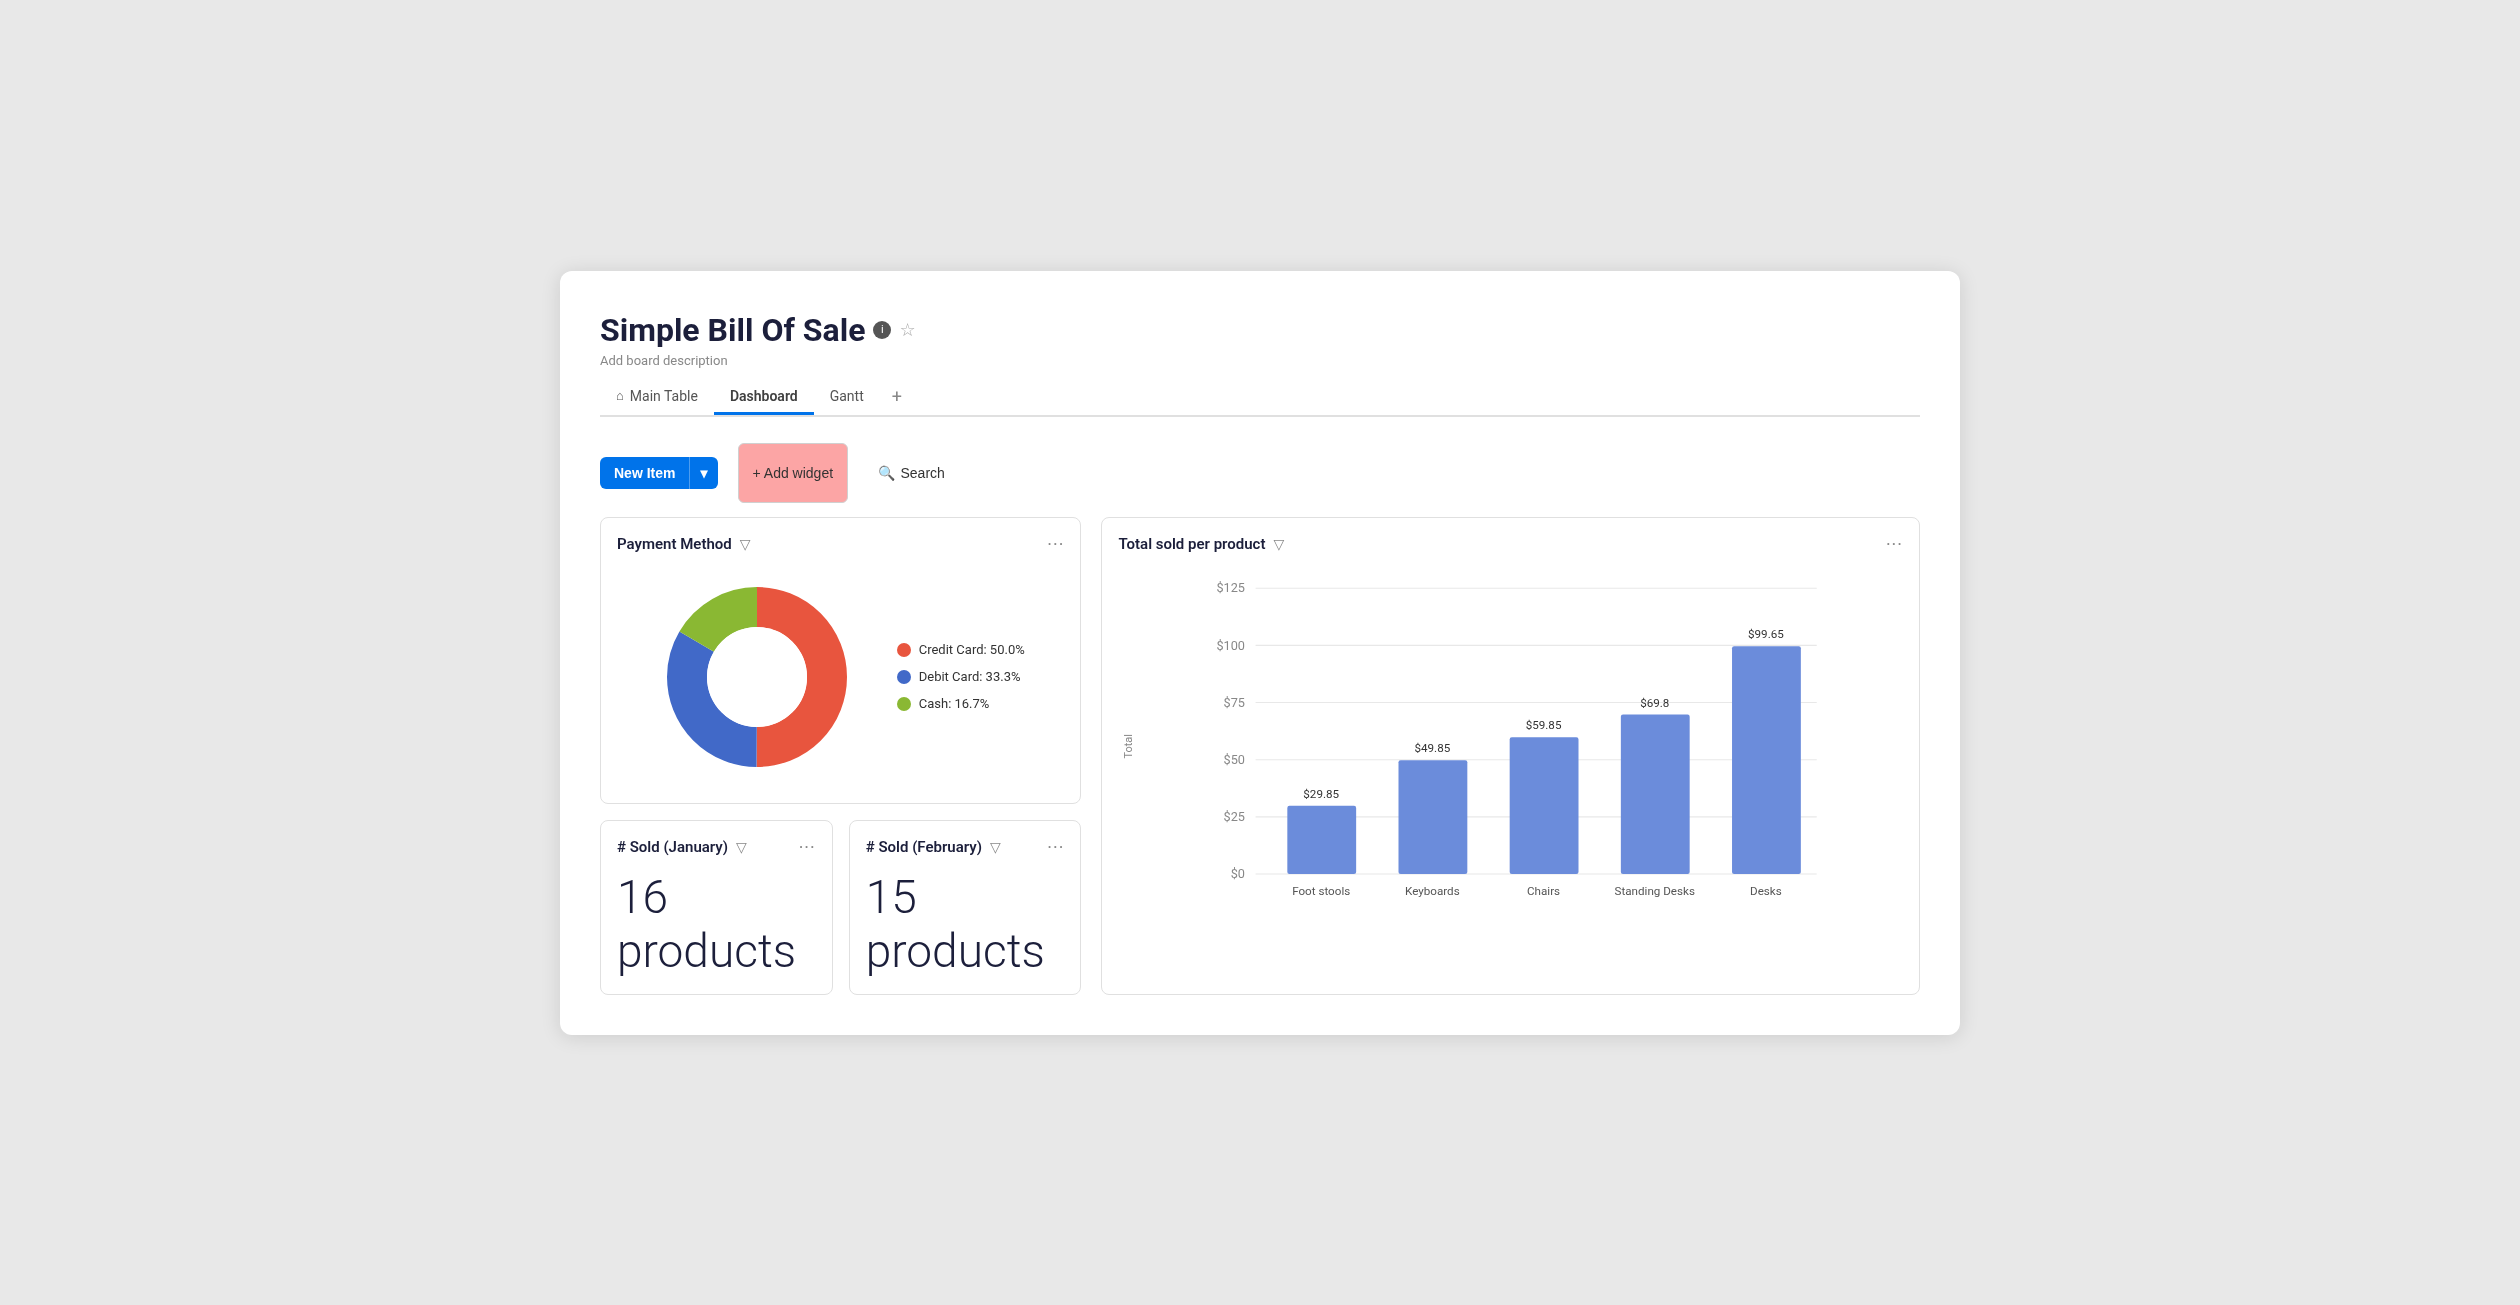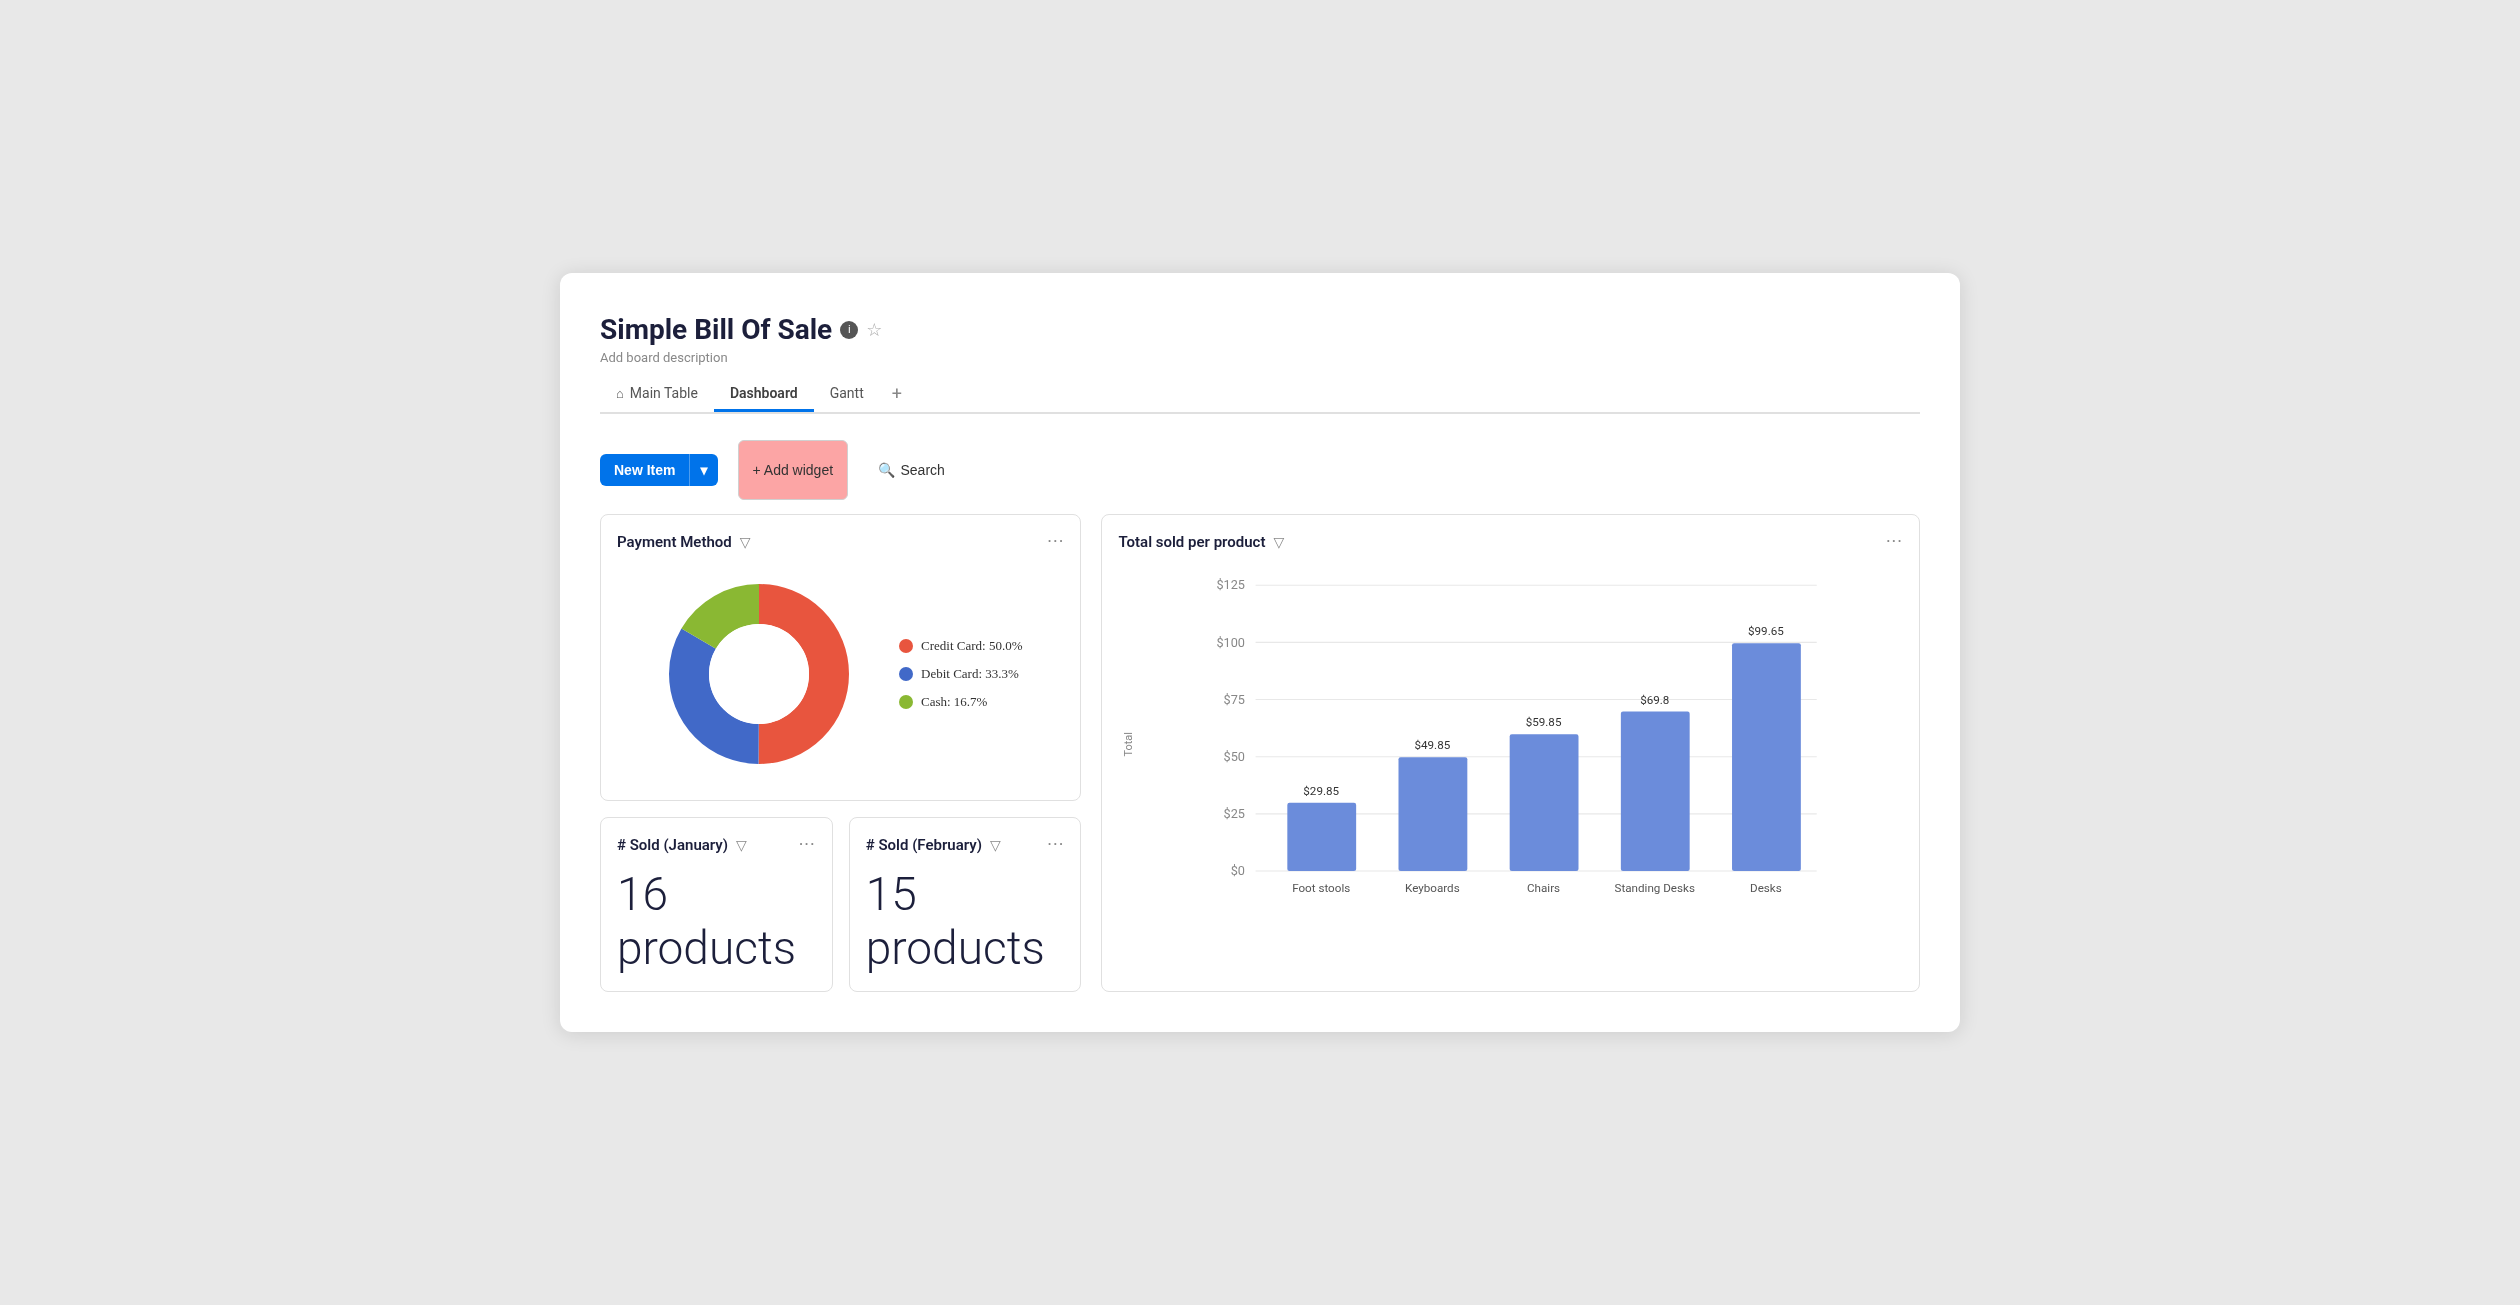--- a/index.html
+++ b/index.html
@@ -23,21 +23,21 @@
     .header {
       margin-bottom: 12px;
     }
     .title-row {
       display: flex;
       align-items: center;
       gap: 8px;
       margin-bottom: 4px;
     }
     .page-title {
-      font-size: 28px;
+      font-size: 32px;
       font-weight: 700;
       color: #1c1f3b;
     }
     .info-icon {
       width: 18px;
       height: 18px;
       border-radius: 50%;
       background: #555;
       color: #fff;
       font-size: 11px;
@@ -200,21 +200,20 @@
       display: flex;
       flex-direction: column;
       gap: 12px;
     }
     .legend-item {
       display: flex;
       align-items: center;
       gap: 8px;
       font-size: 13px;
       color: #333;
-      font-family: Liberation Serif, serif;
     }
     .legend-dot {
       width: 14px;
       height: 14px;
       border-radius: 50%;
       flex-shrink: 0;
     }
     
     .metric-cards-row {
       display: grid;

